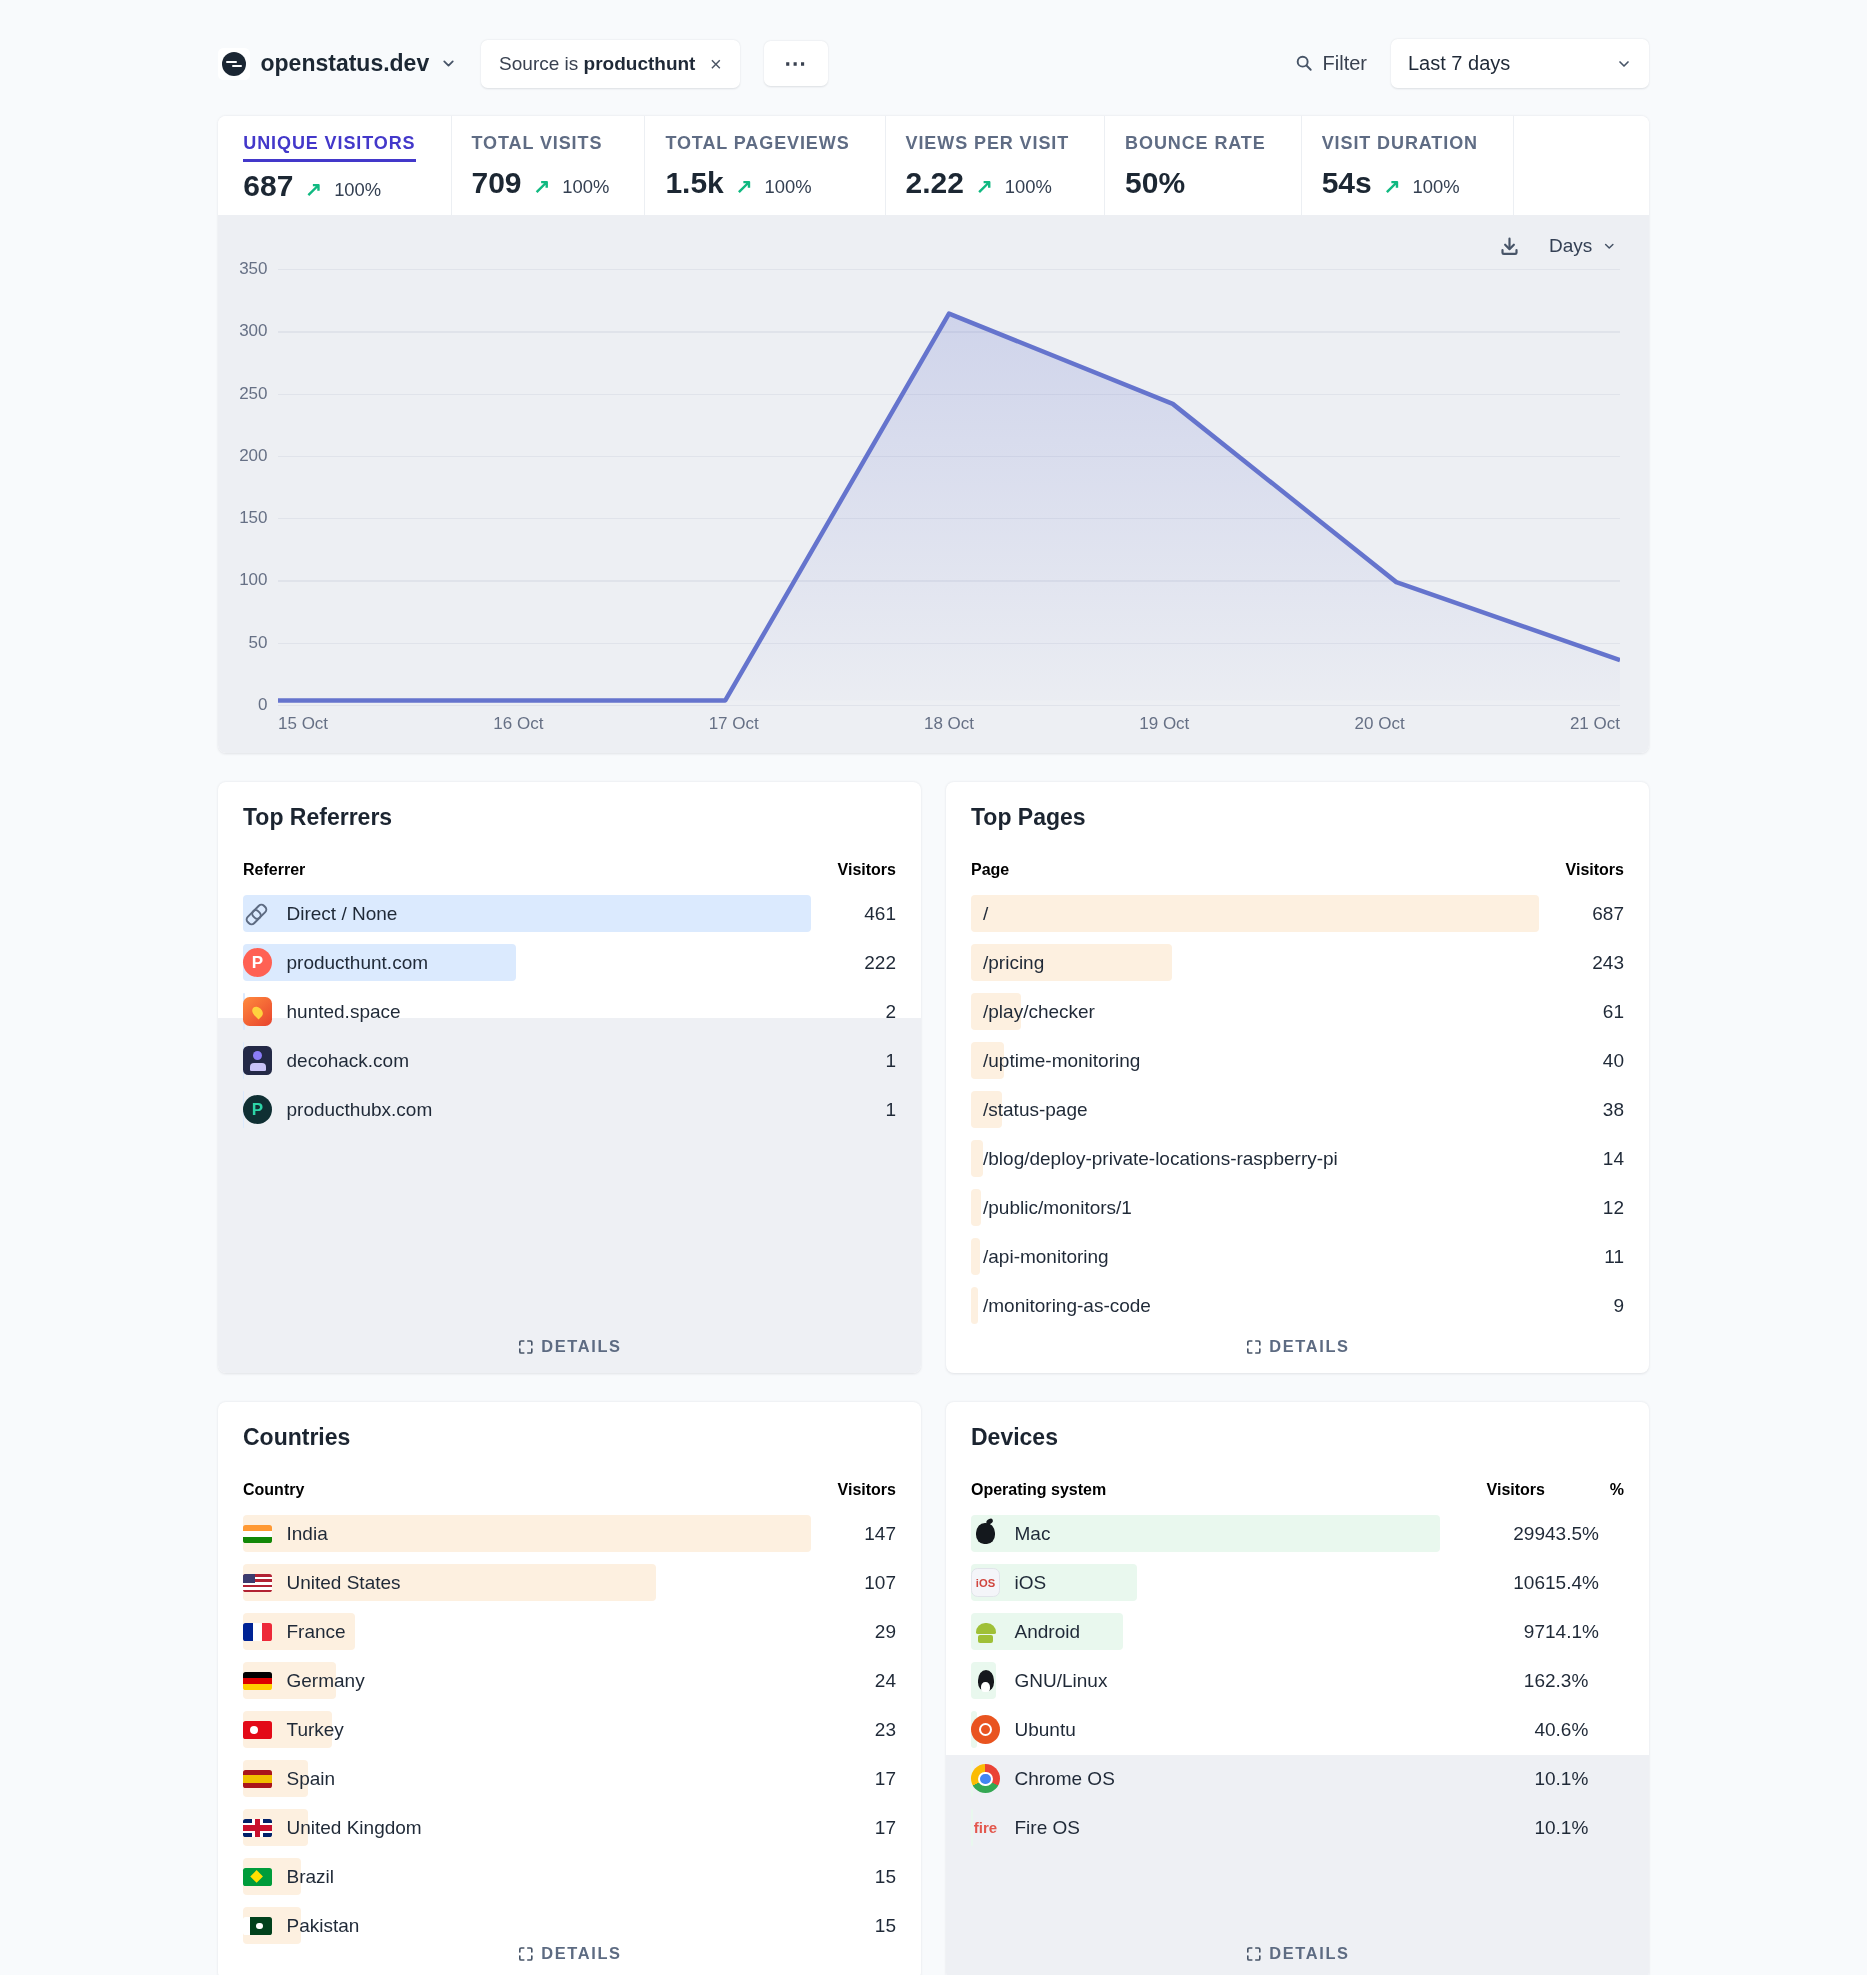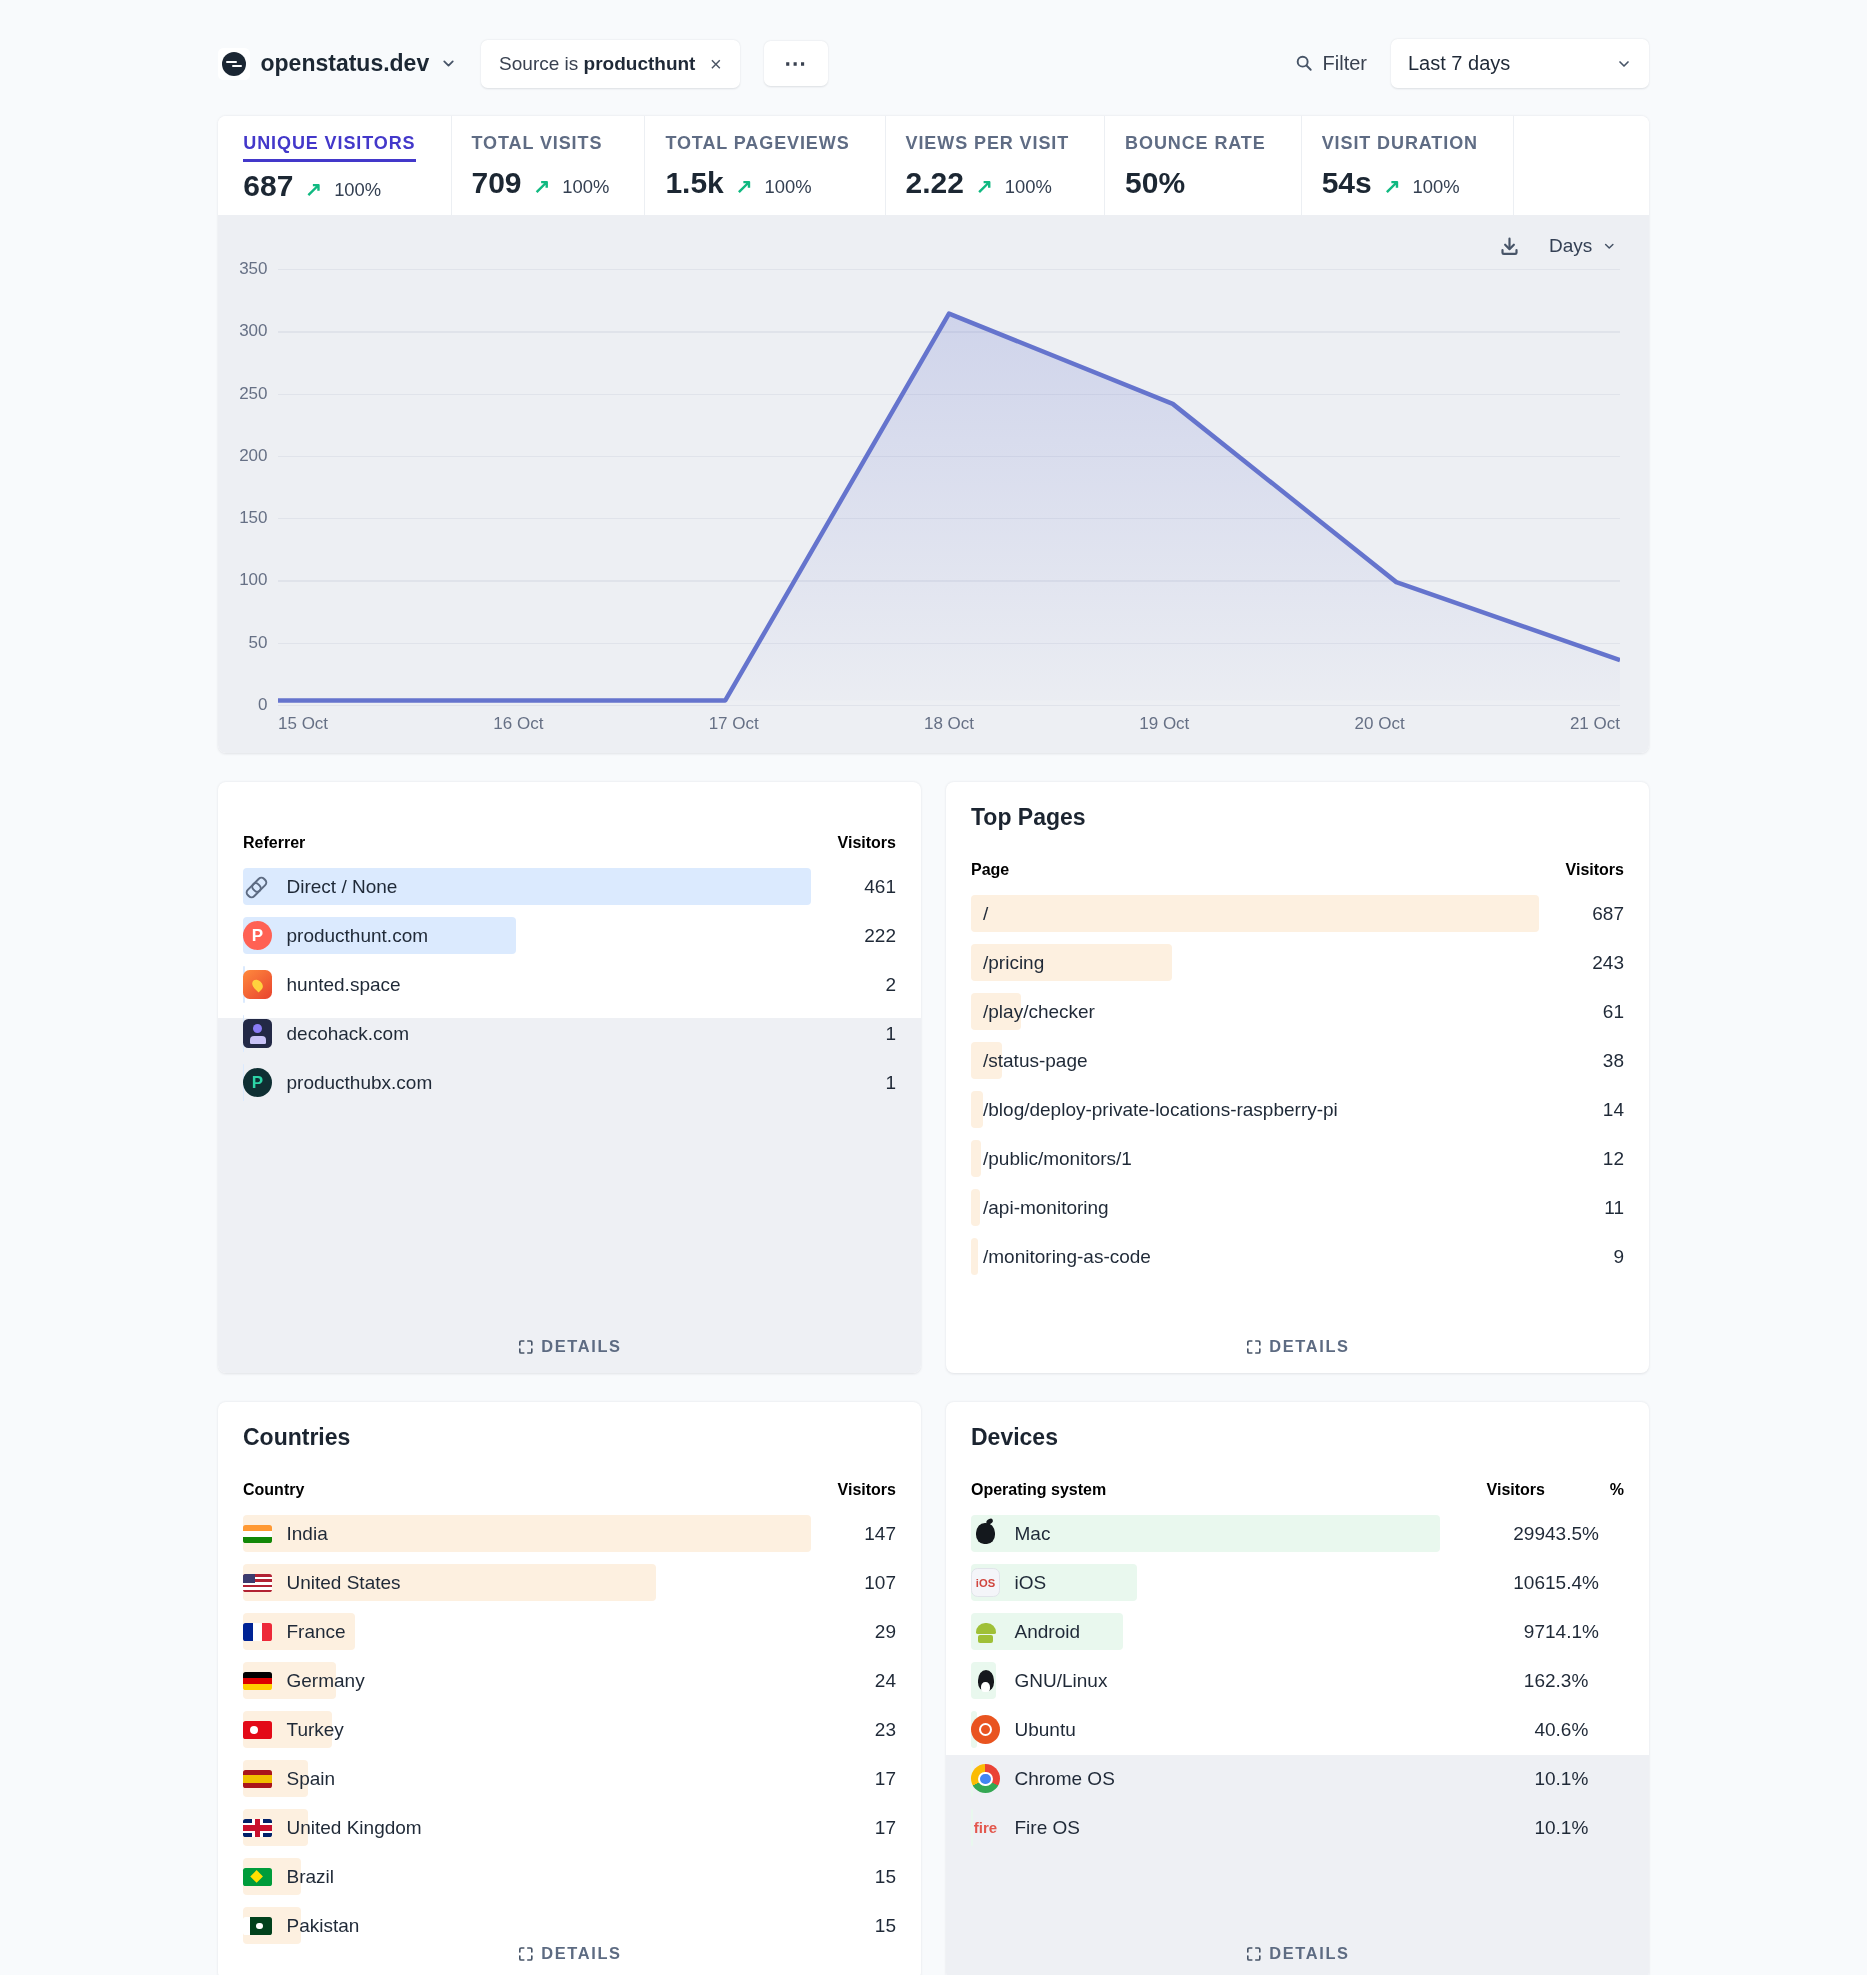--- a/index.html
+++ b/index.html
@@ -291,20 +291,23 @@
           <span>18 Oct</span>
           <span>19 Oct</span>
           <span>20 Oct</span>
           <span>21 Oct</span>
         </div>
     </div>
   </section>
 
   <div class="grid2 row2">
     <section class="card panel gray-40">
+      <div class="panel-head">
+        <h3 class="panel-title">Top Referrers</h3>
+      </div>
       <div class="cols">
         <span>Referrer</span>
         <span class="cols-right">
             <span class="col-visitors">Visitors</span>
           </span>
       </div>
       <div class="rows">
 
       <div class="row">
             <div class="bar blue" style="width: calc(100% - 85px);"></div>
@@ -375,20 +378,25 @@
             <div class="bar orange" style="width: calc(35.37% - 30px);"></div>
             <span class="row-label">/pricing</span>
             <span class="row-val">243</span>
           </div>
           <div class="row">
             <div class="bar orange" style="width: calc(8.88% - 7.6px);"></div>
             <span class="row-label">/play/checker</span>
             <span class="row-val">61</span>
           </div>
           <div class="row">
+            <div class="bar orange" style="width: calc(5.82% - 5px);"></div>
+            <span class="row-label">/uptime-monitoring</span>
+            <span class="row-val">40</span>
+          </div>
+          <div class="row">
             <div class="bar orange" style="width: calc(5.53% - 4.7px);"></div>
             <span class="row-label">/status-page</span>
             <span class="row-val">38</span>
           </div>
           <div class="row">
             <div class="bar orange" style="width: calc(2.04% - 1.7px);"></div>
             <span class="row-label">/blog/deploy-private-locations-raspberry-pi</span>
             <span class="row-val">14</span>
           </div>
           <div class="row">

